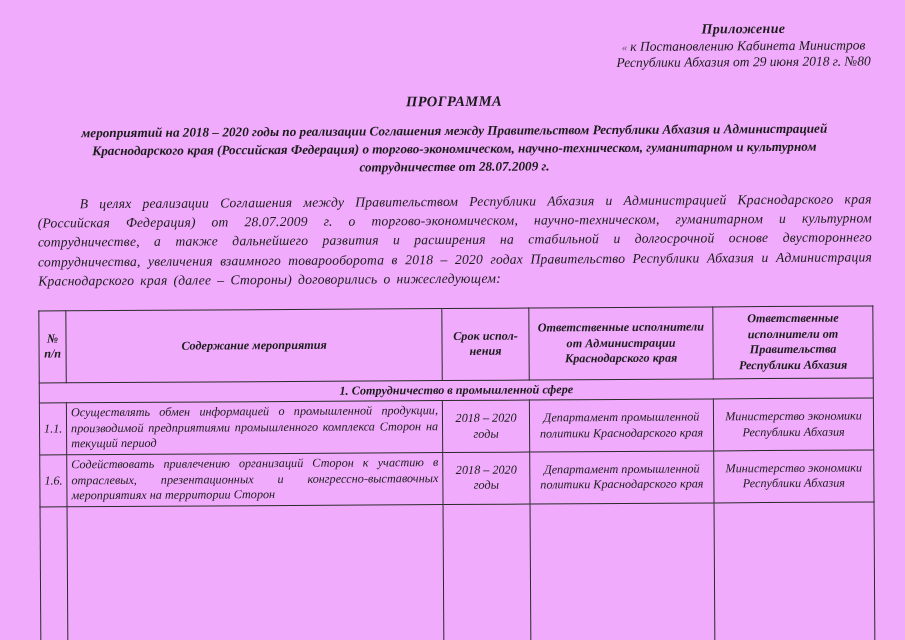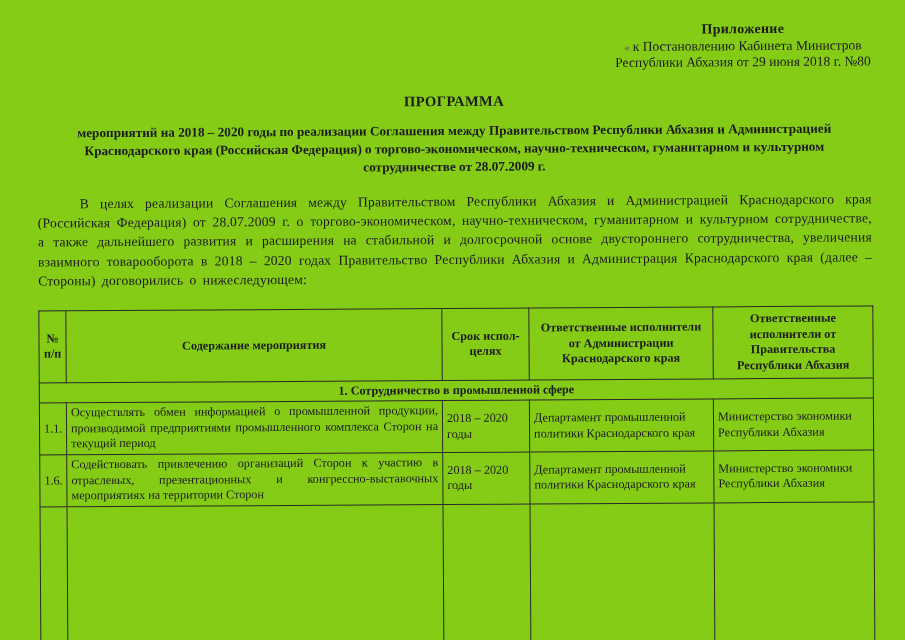--- a/index.html
+++ b/index.html
@@ -4,25 +4,26 @@
 <style>
   html, body {
     margin: 0;
     padding: 0;
     background: #ffffff;
   }
   .page {
     position: relative;
     width: 905px;
     height: 640px;
-    background: #84cc16;
+    background: #f0abfc;
     overflow: hidden;
     font-family: "Liberation Serif", serif;
     color: #1b1b1b;
     box-sizing: border-box;
+    font-style: italic;
   }
   .scan {
     position: absolute;
     top: 0; left: 0; right: 0; bottom: 0;
     padding: 22px 33px 0 38px;
     transform: rotate(-0.35deg);
     transform-origin: 50% 40%;
     box-sizing: border-box;
   }
   
@@ -101,20 +102,21 @@
     padding-left: 2px;
     padding-right: 1px;
   }
   td.content-cell {
     text-align: justify;
     vertical-align: top;
     padding: 2px 5px 2px 4px;
     line-height: 1.3;
   }
   td.term-cell, td.resp-cell {
+    text-align: center;
     vertical-align: middle;
     white-space: pre-line;
   }
   tr.empty-row td {
     height: 146px;
   }
 </style>
 </head>
 <body>
 
@@ -140,21 +142,21 @@
         <col style="width:87px">
         <col style="width:184px">
         <col style="width:160px">
       </colgroup>
       <thead>
         <tr>
           <th>№
 п/п</th>
           <th>Содержание мероприятия</th>
           <th>Срок испол-
-целях</th>
+нения</th>
           <th>Ответственные исполнители
 от Администрации
 Краснодарского края</th>
           <th>Ответственные
 исполнители от
 Правительства
 Республики Абхазия</th>
         </tr>
       </thead>
       <tbody>

